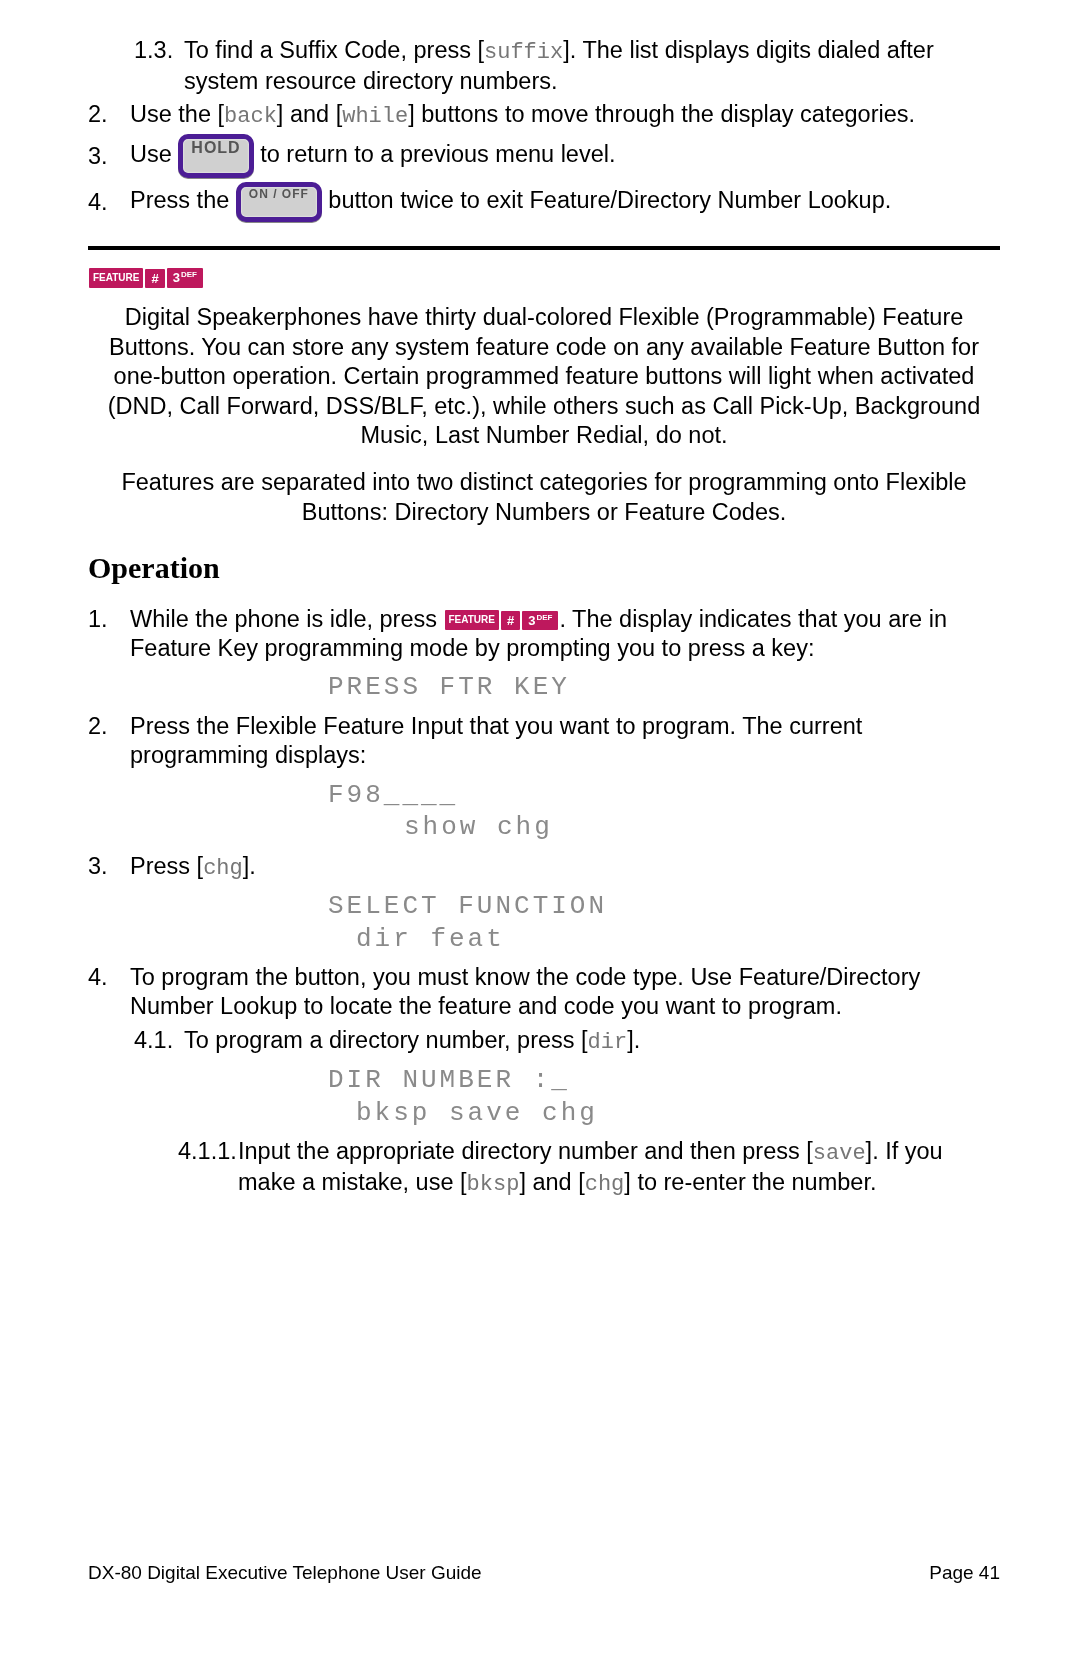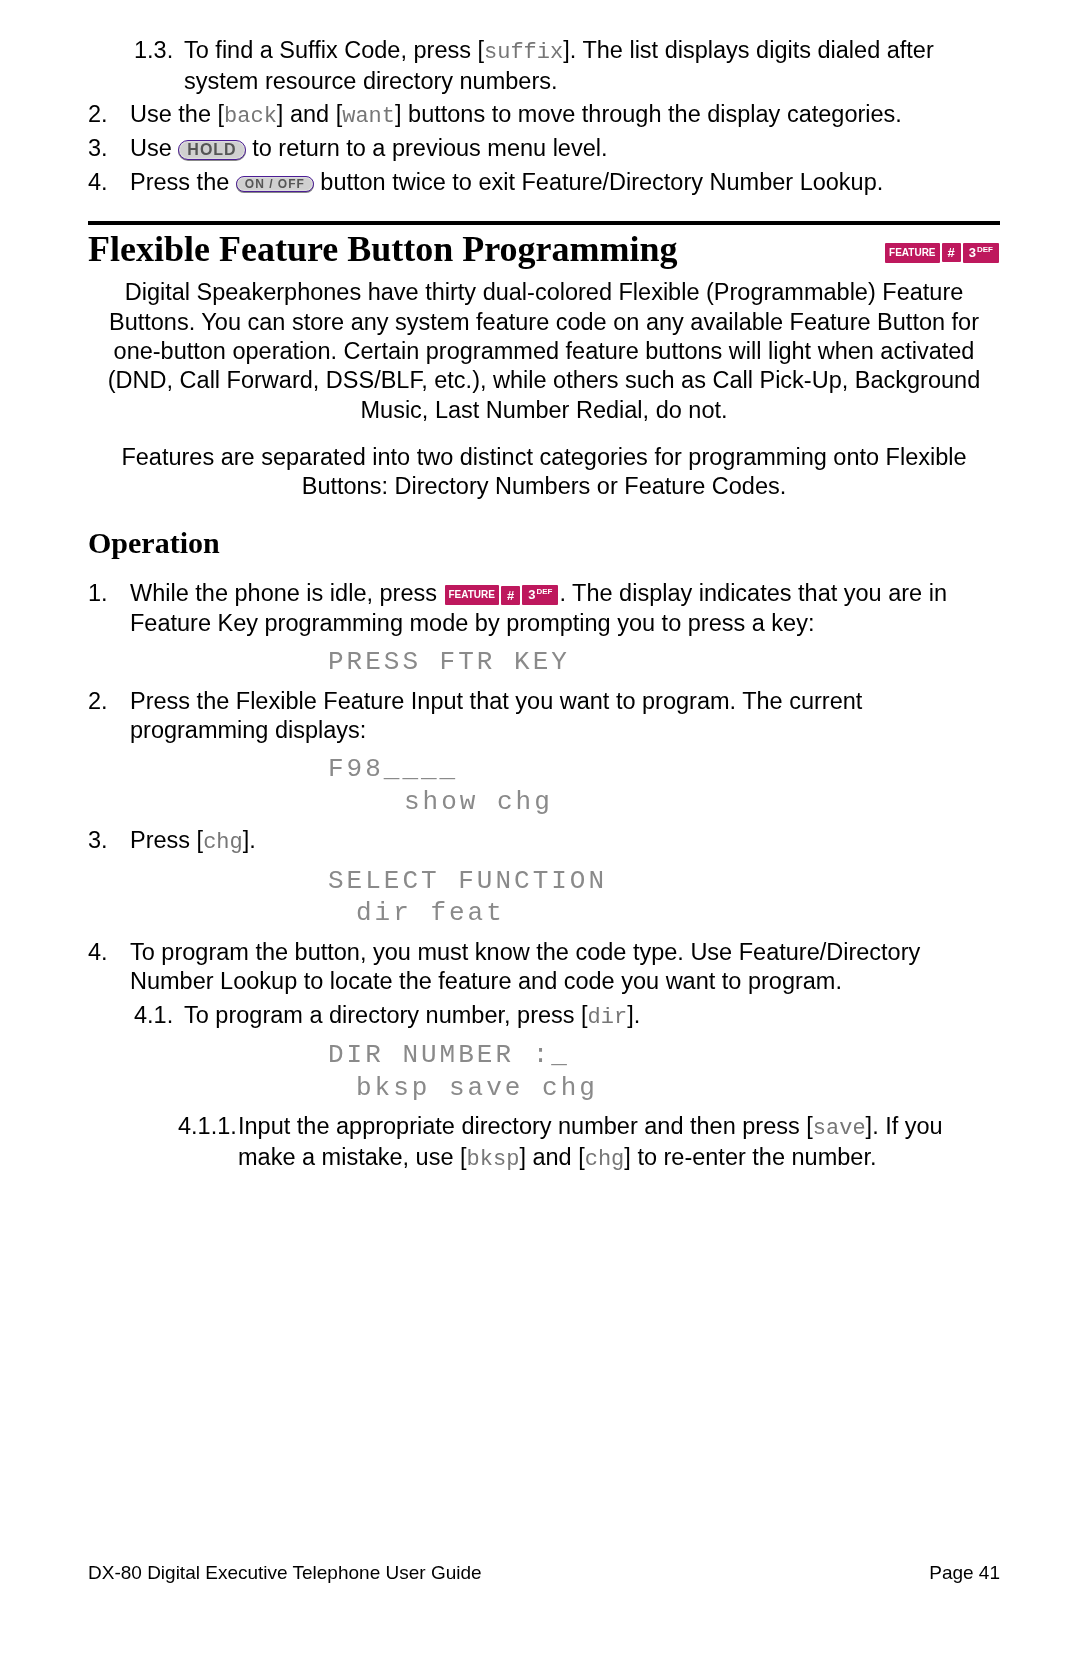--- a/index.html
+++ b/index.html
@@ -32,23 +32,23 @@
   .dotted {
     font-family: "Courier New", monospace;
     font-size: 22px;
     letter-spacing: 0px;
     color: #767676;
   }
   .btn {
     display: inline-block;
     vertical-align: middle;
     background: #d0d0d0;
-    border: 1px solid #4c1d95;
+    border: 5px solid #4c1d95;
     border-radius: 10px;
-    padding: 1px 8px 1px 8px;
+    padding: 1px 8px 17px 8px;
     font-family: Arial, sans-serif;
     font-size: 16px;
     font-weight: bold;
     color: #555;
     line-height: 1;
     box-shadow: inset 0 0 2px #fff, 0 1px 0 #888;
     letter-spacing: 1px;
   }
   .pill {
     display: inline-block;
@@ -127,41 +127,40 @@
   <div class="row indent1">
     <div class="num">1.3.</div>
     <div class="txt">
       <span>To find a Suffix Code, press [</span><span class="dotted">suffix</span><span>]. The list displays digits dialed after system resource directory numbers.</span>
     </div>
   </div>
 
   <div class="row">
     <div class="num">2.</div>
     <div class="txt">
-      <span>Use the [</span><span class="dotted">back</span><span>] and [</span><span class="dotted">want</span><span>] buttons to move through the display categories.</span>
+      <span>Use the [</span><span class="dotted">back</span><span>] and [</span><span class="dotted">while</span><span>] buttons to move through the display categories.</span>
     </div>
   </div>
 
   <div class="row" style="align-items:center;">
     <div class="num">3.</div>
     <div class="txt">
       <span>Use </span><span class="btn">HOLD</span><span> to return to a previous menu level.</span>
     </div>
   </div>
 
   <div class="row" style="align-items:center;">
     <div class="num">4.</div>
     <div class="txt">
       <span>Press the </span><span class="btn" style="font-size:12px;">ON / OFF</span><span> button twice to exit Feature/Directory Number Lookup.</span>
     </div>
   </div>
 
   <hr class="headline">
   <h1 class="section">
-    <span>Flexible Feature Button Programming</span>
     <span class="pillgroup">
       <span class="pill lg">FEATURE</span><span class="pill">#</span><span class="pill"><span>3</span><span class="super">DEF</span></span>
     </span>
   </h1>
 
   <p class="para">Digital Speakerphones have thirty dual-colored Flexible (Programmable) Feature Buttons. You can store any system feature code on any available Feature Button for one-button operation. Certain programmed feature buttons will light when activated (DND, Call Forward, DSS/BLF, etc.), while others such as Call Pick-Up, Background Music, Last Number Redial, do not.</p>
   <p class="para">Features are separated into two distinct categories for programming onto Flexible Buttons: Directory Numbers or Feature Codes.</p>
 
   <h2 class="sub">Operation</h2>
 

